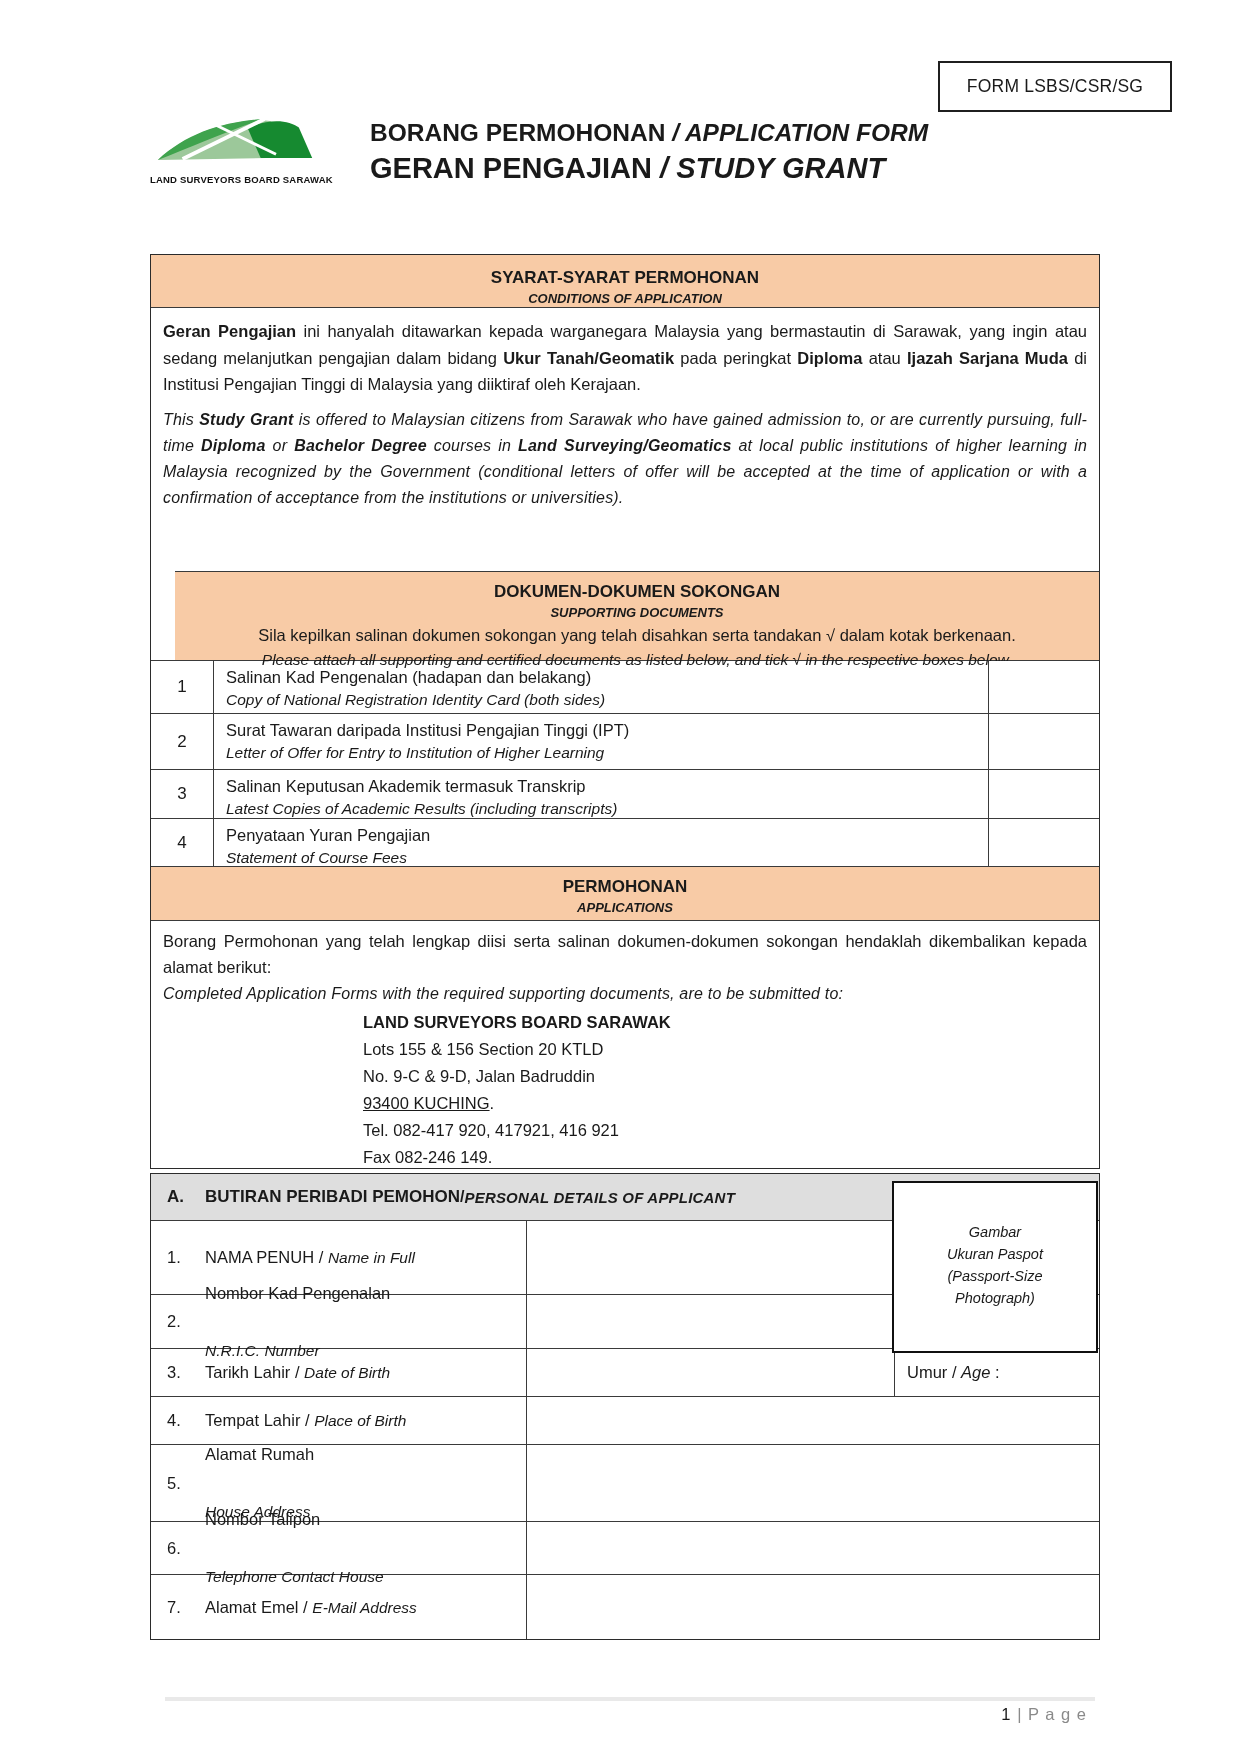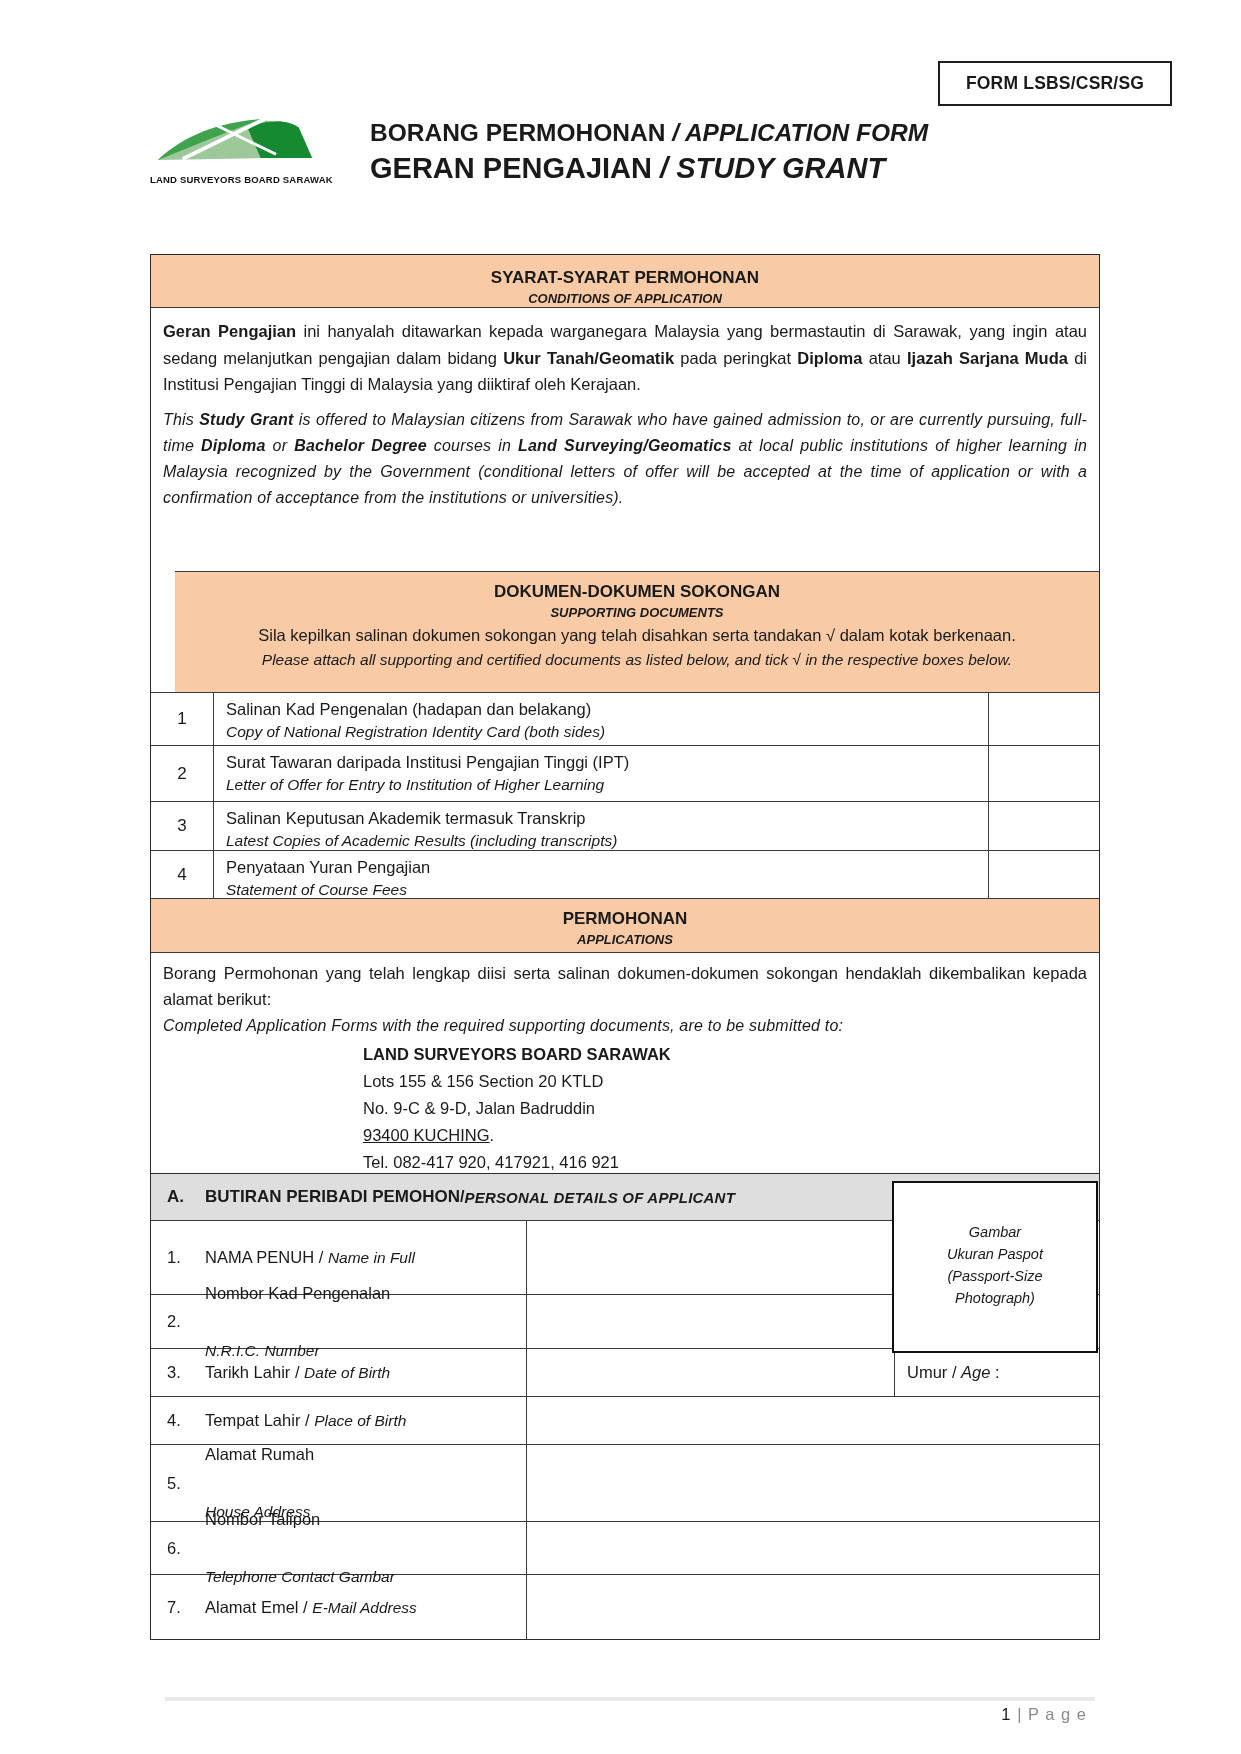--- a/index.html
+++ b/index.html
@@ -6,23 +6,23 @@
   html, body { background: #ffffff; }
   body { font-family: "Liberation Sans", sans-serif; color: #1a1a1a; }
   .page { position: relative; width: 1241px; height: 1754px; background: #fff; overflow: hidden; }
 
   .b { font-weight: bold; }
   .i { font-style: italic; }
   .u { text-decoration: underline; }
 
   
   .form-code-box {
-    position: absolute; left: 938px; top: 61px; width: 234px; height: 45px;
+    position: absolute; left: 938px; top: 61px; width: 234px; height: 51px;
     border: 2px solid #1f1f1f; display: flex; align-items: center; justify-content: center;
-    font-size: 17.5px; letter-spacing: .2px; font-weight: bold;
+    font-size: 17.5px; letter-spacing: .2px;
   }
 
   
   .logo { position: absolute; left: 150px; top: 112px; width: 170px; text-align: center; }
   .logo-caption { margin-top: 2px; font-size: 9.5px; font-weight: bold; color: #111; letter-spacing: .2px; white-space: nowrap; }
 
   
   .titles { position: absolute; left: 370px; top: 118px; }
   .title-1 { font-size: 24.5px; font-weight: bold; line-height: 30px; }
   .title-2 { font-size: 29px; font-weight: bold; line-height: 36px; margin-top: 2px; }
@@ -33,21 +33,21 @@
     border: 1.5px solid #2b2b2b; background: #fff;
   }
   .band { background: var(--peach); text-align: center; border-top: 1px solid #3a3a3a; }
   .band.first { border-top: none; }
   .band-title { font-weight: bold; font-size: 17px; line-height: 23px; }
   .band-sub { font-weight: bold; font-style: italic; font-size: 13px; line-height: 20px; }
   .band-note-my { font-size: 16.5px; line-height: 25px; }
   .band-note-en { font-style: italic; font-size: 15.5px; line-height: 23px; }
 
   .band1 { height: 52px; padding-top: 11px; }
-  .band2 { height: 121px; padding-top: 8px; margin-left: 24px; }
+  .band2 { height: 89px; padding-top: 8px; margin-left: 24px; }
   .band3 { height: 54px; padding-top: 8px; }
 
   .body1 { height: 264px; border-top: 1px solid #3a3a3a; padding: 5px 12px 0 12px; }
   .para-my { font-size: 16.5px; line-height: 26.5px; text-align: justify; margin-top: 5px; }
   .para-en { font-size: 16px; font-style: italic; line-height: 26px; text-align: justify; margin-top: 9px; letter-spacing: .2px; }
 
   
   .doc-table { border-top: 1px solid #3a3a3a; }
   .doc-row { display: flex; border-top: 1px solid #3a3a3a; }
   .doc-row:first-child { border-top: none; }
@@ -251,21 +251,21 @@
       <div class="a-label">
         <span class="fnum">5.</span>
         <span class="ftext"><span>Alamat Rumah</span><span class="en block">House Address</span></span>
       </div>
       <div class="a-value full"></div>
     </div>
 
     <div class="a-row" style="height:53px">
       <div class="a-label">
         <span class="fnum">6.</span>
-        <span class="ftext"><span>Nombor Talipon</span><span class="en block">Telephone Contact Gambar</span></span>
+        <span class="ftext"><span>Nombor Talipon</span><span class="en block">Telephone Contact House</span></span>
       </div>
       <div class="a-value full"></div>
     </div>
 
     <div class="a-row" style="height:65px">
       <div class="a-label">
         <span class="fnum">7.</span>
         <span class="ftext"><span>Alamat Emel</span><span> / </span><span class="en">E-Mail Address</span></span>
       </div>
       <div class="a-value full"></div>

